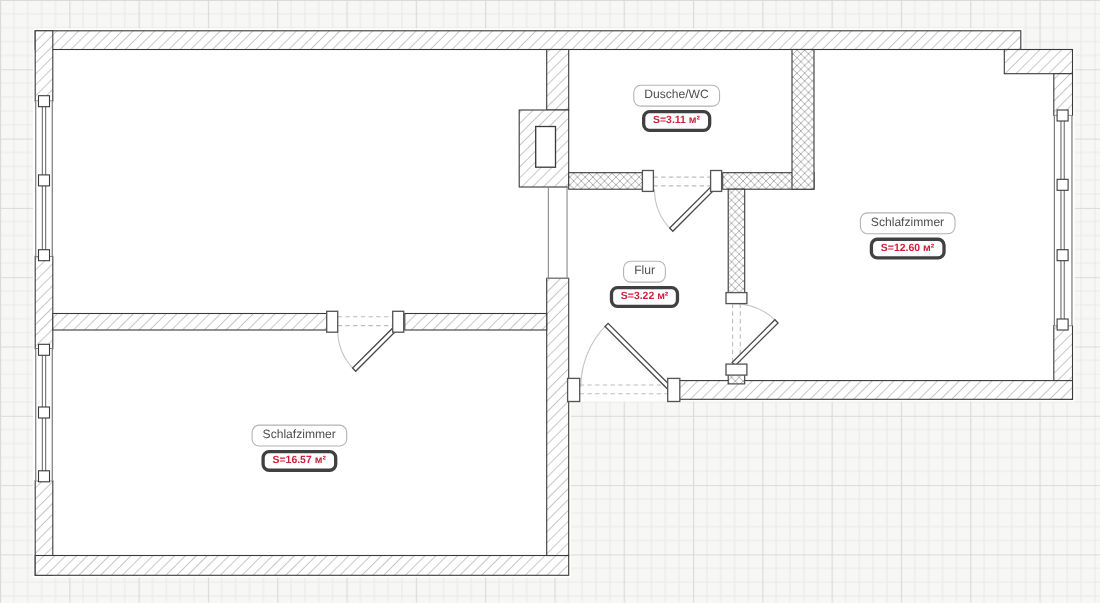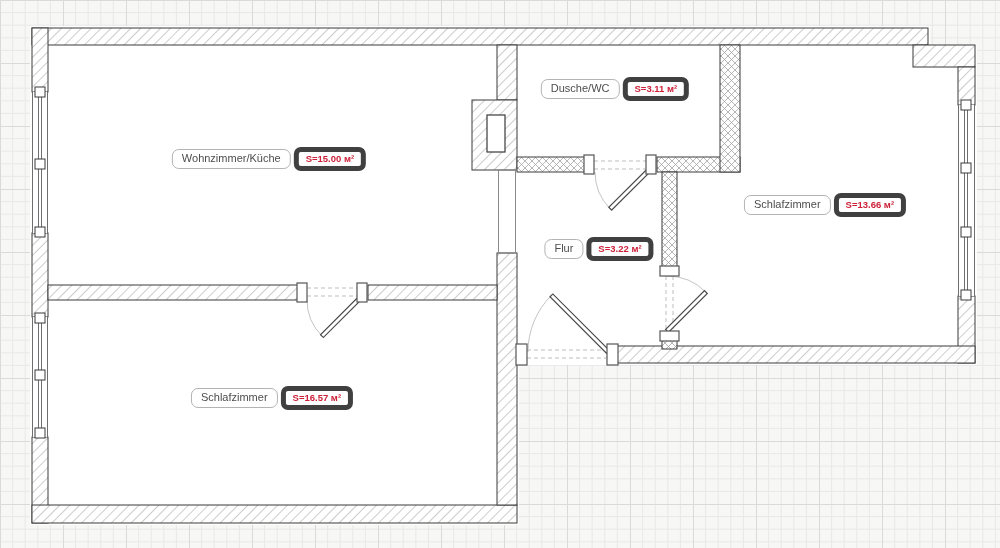--- a/index.html
+++ b/index.html
@@ -2,29 +2,29 @@
 <html><head>
 <meta charset="utf-8">
 <style>
   html,body{margin:0;padding:0;background:#f6f6f4;}
   #stage{
     position:relative;width:1000px;height:548px;overflow:hidden;
     font-family:"Liberation Sans", sans-serif;
   }
   #plan-svg{position:absolute;left:0;top:0;}
   .room-label{
-    position:absolute;display:flex;flex-direction:row;align-items:center;
+    position:absolute;display:flex;flex-direction:column;align-items:center;
     gap:3px;transform:translateX(-50%);z-index:5;
   }
   .room-name{
     background:#ffffff;border:1px solid #b3b3b3;border-radius:7px;
     padding:2px 9px;font-size:11px;color:#4d4d4d;white-space:nowrap;line-height:1.25;
   }
   .room-area{
-    background:#ffffff;border:5px solid #404040;border-radius:7px;
+    background:#ffffff;border:3px solid #404040;border-radius:7px;
     padding:1px 7px;font-size:9.5px;font-weight:bold;color:#cc2139;white-space:nowrap;line-height:1.3;
   }
 </style>
 </head>
 <body>
 
 <div id="stage">
 
   <svg id="plan-svg" width="1000" height="548" viewBox="0 0 1000 548">
     <defs>
@@ -148,36 +148,32 @@
       <rect x="357" y="283" width="10" height="19"></rect>
       <rect x="584" y="155" width="10" height="19"></rect>
       <rect x="646" y="155" width="10" height="19"></rect>
       <rect x="660" y="266" width="19" height="10"></rect>
       <rect x="660" y="331" width="19" height="10"></rect>
       <rect x="516" y="344" width="11" height="21"></rect>
       <rect x="607" y="344" width="11" height="21"></rect>
     </g>
   </svg>
 
-  <div class="room-label" style="left:269px;top:147px">
-    <span class="room-name">Wohnzimmer/Küche</span>
-    <span class="room-area">S=15.00 м²</span>
-  </div>
 
   <div class="room-label" style="left:615px;top:77px">
     <span class="room-name">Dusche/WC</span>
     <span class="room-area">S=3.11 м²</span>
   </div>
 
   <div class="room-label" style="left:825px;top:193px">
     <span class="room-name">Schlafzimmer</span>
-    <span class="room-area">S=13.66 м²</span>
+    <span class="room-area">S=12.60 м²</span>
   </div>
 
-  <div class="room-label" style="left:599px;top:237px">
+  <div class="room-label" style="left:586px;top:237px">
     <span class="room-name">Flur</span>
     <span class="room-area">S=3.22 м²</span>
   </div>
 
   <div class="room-label" style="left:272px;top:386px">
     <span class="room-name">Schlafzimmer</span>
     <span class="room-area">S=16.57 м²</span>
   </div>
 
 </div>

